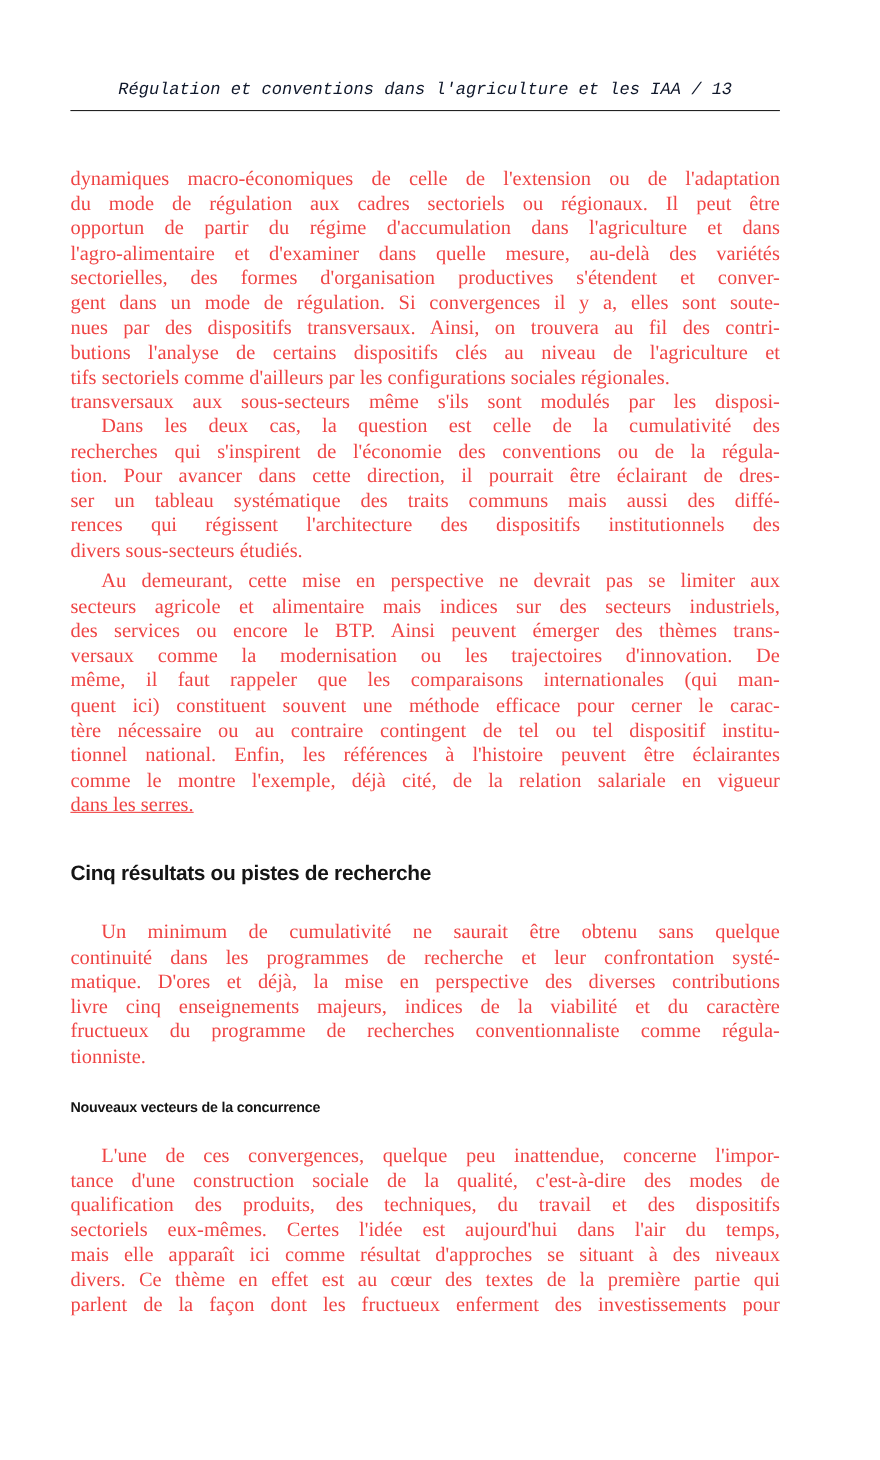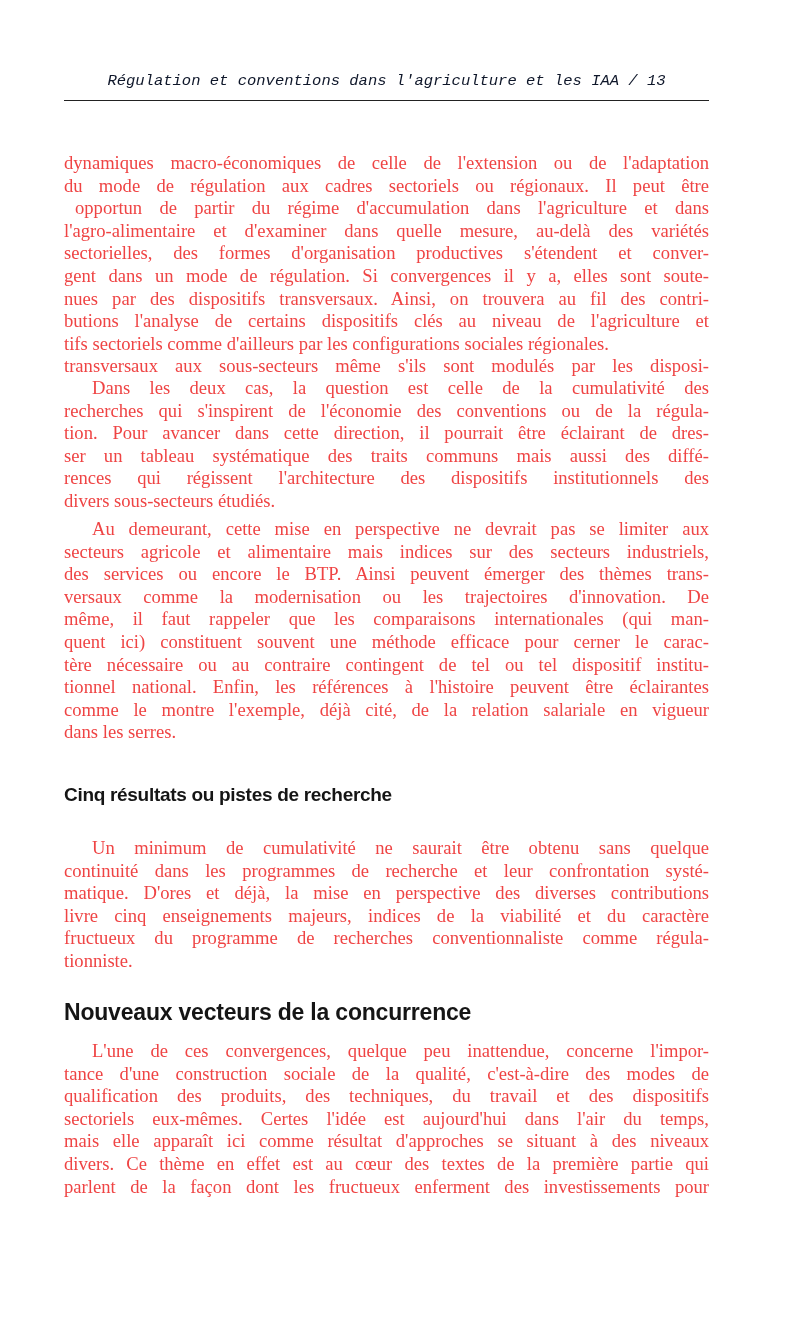--- a/index.html
+++ b/index.html
@@ -17,34 +17,34 @@
   .line { display: block; white-space: nowrap; text-align: justify; text-align-last: justify; }
   .line.last { text-align-last: left; }
   .para { position: absolute; left: 0; width: 645px; }
   .indent { padding-left: 28px; }
   .h2 {
     position: absolute; left: 0; font-family: "Liberation Sans", sans-serif; font-weight: bold;
     font-size: 19px; color: #151515; letter-spacing: -0.3px;
   }
   .h3 {
     position: absolute; left: 0; font-family: "Liberation Sans", sans-serif; font-weight: bold;
-    font-size: 23px; color: #151515; letter-spacing: -0.2px;
+    font-size: 13px; color: #151515; letter-spacing: -0.2px;
   }
 </style>
 </head>
 <body>
 
 <div class="page">
   <div class="running-head">Régulation et conventions dans l'agriculture et les IAA / 13</div>
   <div class="rule"></div>
 
   <div class="para body-text" style="top:152px">
     <span class="line" style="white-space: nowrap; word-spacing: 0px;">dynamiques macro-économiques de celle de l'extension ou de l'adaptation</span>
     <span class="line" style="white-space: nowrap; word-spacing: 0px;">du mode de régulation aux cadres sectoriels ou régionaux. Il peut être</span>
-    <span class="line" style="white-space: nowrap; word-spacing: 0px; margin-left: 11px;">opportun de partir du régime d'accumulation dans l'agriculture et dans</span>
+    <span class="line" style="white-space: nowrap; word-spacing: 0px;">opportun de partir du régime d'accumulation dans l'agriculture et dans</span>
     <span class="line" style="white-space: nowrap; word-spacing: 0px;">l'agro-alimentaire et d'examiner dans quelle mesure, au-delà des variétés</span>
     <span class="line" style="white-space: nowrap; word-spacing: 0px;">sectorielles, des formes d'organisation productives s'étendent et conver-</span>
     <span class="line" style="white-space: nowrap; word-spacing: 0px;">gent dans un mode de régulation. Si convergences il y a, elles sont soute-</span>
     <span class="line" style="white-space: nowrap; word-spacing: 0px;">nues par des dispositifs transversaux. Ainsi, on trouvera au fil des contri-</span>
     <span class="line" style="white-space: nowrap; word-spacing: 0px;">butions l'analyse de certains dispositifs clés au niveau de l'agriculture et</span>
     <span class="line last" style="white-space: nowrap;">tifs sectoriels comme d'ailleurs par les configurations sociales régionales.</span>
     <span class="line" style="white-space: nowrap; word-spacing: 0px;">transversaux aux sous-secteurs même s'ils sont modulés par les disposi-</span>
   </div>
 
   <div class="para body-text" style="top:377px">
@@ -59,21 +59,21 @@
   <div class="para body-text" style="top:518px">
     <span class="line indent" style="white-space: nowrap; word-spacing: 0px;">Au demeurant, cette mise en perspective ne devrait pas se limiter aux</span>
     <span class="line" style="white-space: nowrap; word-spacing: 0px;">secteurs agricole et alimentaire mais indices sur des secteurs industriels,</span>
     <span class="line" style="white-space: nowrap; word-spacing: 0px;">des services ou encore le BTP. Ainsi peuvent émerger des thèmes trans-</span>
     <span class="line" style="white-space: nowrap; word-spacing: 0px;">versaux comme la modernisation ou les trajectoires d'innovation. De</span>
     <span class="line" style="white-space: nowrap; word-spacing: 0px;">même, il faut rappeler que les comparaisons internationales (qui man-</span>
     <span class="line" style="white-space: nowrap; word-spacing: 0px;">quent ici) constituent souvent une méthode efficace pour cerner le carac-</span>
     <span class="line" style="white-space: nowrap; word-spacing: 0px;">tère nécessaire ou au contraire contingent de tel ou tel dispositif institu-</span>
     <span class="line" style="white-space: nowrap; word-spacing: 0px;">tionnel national. Enfin, les références à l'histoire peuvent être éclairantes</span>
     <span class="line" style="white-space: nowrap; word-spacing: 0px;">comme le montre l'exemple, déjà cité, de la relation salariale en vigueur</span>
-    <span class="line last" style="white-space: nowrap;">dans les serres.</span>
+    <span class="line last" style="white-space: nowrap; text-decoration: underline;">dans les serres.</span>
   </div>
 
   <div class="h2" style="top:784px">Cinq résultats ou pistes de recherche</div>
 
   <div class="para body-text" style="top:837px">
     <span class="line indent" style="white-space: nowrap; word-spacing: 0px;">Un minimum de cumulativité ne saurait être obtenu sans quelque</span>
     <span class="line" style="white-space: nowrap; word-spacing: 0px;">continuité dans les programmes de recherche et leur confrontation systé-</span>
     <span class="line" style="white-space: nowrap; word-spacing: 0px;">matique. D'ores et déjà, la mise en perspective des diverses contributions</span>
     <span class="line" style="white-space: nowrap; word-spacing: 0px;">livre cinq enseignements majeurs, indices de la viabilité et du caractère</span>
     <span class="line" style="white-space: nowrap; word-spacing: 0px;">fructueux du programme de recherches conventionnaliste comme régula-</span>

